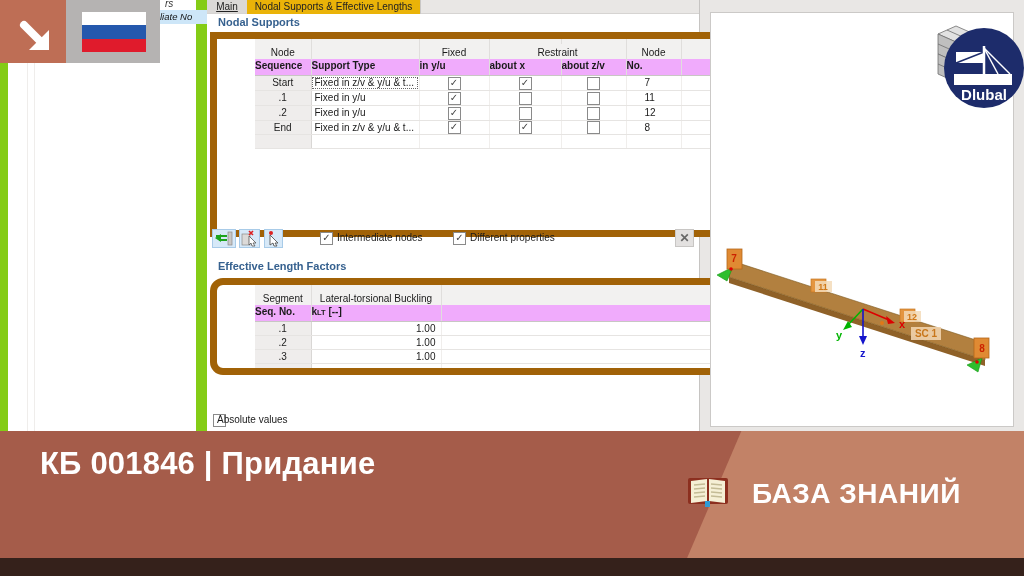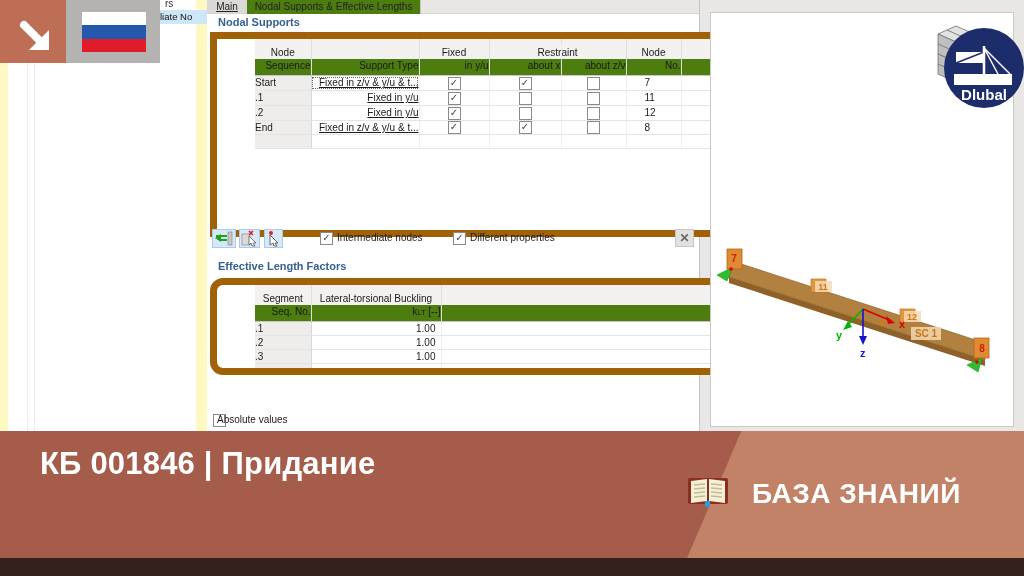--- a/index.html
+++ b/index.html
@@ -2,47 +2,47 @@
 <html><head>
 <meta charset="utf-8">
 <style>
   html,body{margin:0;padding:0;}
   body{
     width:1024px;height:576px;position:relative;overflow:hidden;
     background:#E9E7E5;font-family:"Liberation Sans",sans-serif;
     -webkit-font-smoothing:antialiased;color:#1a1a1a;
   }
   
-  .left-panel{position:absolute;left:0;top:0;width:207px;height:505px;background:#fef9c3;}
+  .left-panel{position:absolute;left:0;top:0;width:207px;height:505px;background:#84cc16;font-style:italic;}
   .left-white{position:absolute;left:8px;top:0;width:188px;height:431px;background:#fff;}
   .vline{position:absolute;top:0;height:431px;width:1px;background:#EFEDEB;}
   .frag-rs{position:absolute;left:165px;top:-2px;font-size:10px;color:#333;}
   .frag-hl{position:absolute;left:160px;top:10px;width:47px;height:14px;background:#CDE6F8;font-size:9.5px;line-height:14px;color:#111;overflow:hidden;}
   .sq-orange{position:absolute;left:0;top:0;width:66px;height:63px;background:#BE6E55;z-index:30;}
   .sq-gray{position:absolute;left:66px;top:0;width:94px;height:63px;background:#B5B3B2;z-index:30;}
   .flag{position:absolute;left:16px;top:12px;width:64px;height:40px;}
   .flag .w{height:13.4px;background:#fff;}
   .flag .b{height:13.3px;background:#2458AD;}
   .flag .r{height:13.3px;background:#E01B2C;}
   
   .dialog{position:absolute;left:207px;top:0;width:492px;height:431px;background:#fff;border-right:1px solid #C6C4C2;}
   .tabstrip{position:absolute;left:0;top:0;width:100%;height:13px;background:#E9E7E5;border-bottom:1px solid #D6D4D2;}
   .tab{position:absolute;top:0;height:13px;font-size:10px;line-height:13px;text-align:center;color:#222;}
   .tab.main{left:0;width:40px;background:#DBD9D7;border-right:1px solid #C9C7C5;text-decoration:underline;}
-  .tab.active{left:40px;width:173px;background:#4d7c0f;border-right:1px solid #C9C7C5;height:14px;}
+  .tab.active{left:40px;width:173px;background:#eab308;border-right:1px solid #C9C7C5;height:14px;}
   .sec-title{position:absolute;left:11px;font-size:11px;font-weight:bold;color:#36618F;}
   .twrap{position:absolute;left:3px;width:481px;border:7px solid #a16207;background:#fff;overflow:hidden;padding-left:38px;}
   table.grid{border-collapse:collapse;table-layout:fixed;width:481px;font-size:10px;}
   table.grid td{padding:0;overflow:hidden;white-space:nowrap;}
   tr.thin td{height:5px;background:#F2F1F0;border-right:1px solid #E0DEDC;}
   tr.h1 td{height:15px;background:#F2F1F0;text-align:center;vertical-align:bottom;border-right:1px solid #E0DEDC;line-height:12px;}
-  tr.h2 td{height:16px;background:#4d7c0f;text-align:right;vertical-align:top;border-right:1px solid #E0DEDC;border-bottom:1px solid #C8C6C4;line-height:14px;}
+  tr.h2 td{height:16px;background:#f0abfc;text-align:left;vertical-align:top;border-right:1px solid #E0DEDC;border-bottom:1px solid #C8C6C4;line-height:14px;font-weight:bold;}
   tr.row td{height:13px;border-bottom:1px solid #E6E4E2;border-right:1px solid #F0EEEC;line-height:13px;}
-  td.seq{background:#EFEDEC;border-right:1px solid #D9D7D5 !important;color:#222;}
-  td.type{text-align:right;padding-left:3px !important;text-decoration:underline;}
+  td.seq{background:#EFEDEC;text-align:center;border-right:1px solid #D9D7D5 !important;color:#222;}
+  td.type{text-align:left;padding-left:3px !important;}
   td.type.sel{outline:1px dotted #666;outline-offset:-2px;}
   td.no{text-align:left;padding-left:18px !important;}
   td.cbc{text-align:center;}
   .cb{display:inline-block;width:11px;height:11px;border:1px solid #8A8A8A;background:#fff;font-size:10px;line-height:10px;color:#444;text-align:center;vertical-align:middle;}
   .sub{font-size:7.5px;}
   
   .tbtn{position:absolute;height:19px;background:#D7E9F8;border:1px solid #A8CBE8;box-sizing:border-box;}
   .cbox{position:absolute;width:11px;height:11px;border:1px solid #8A8A8A;background:#fff;font-size:10px;line-height:10px;color:#444;text-align:center;}
   .cblabel{position:absolute;font-size:10px;line-height:12px;color:#1a1a1a;}
   .xbtn{position:absolute;left:468px;width:19px;height:18px;background:#E3E1E0;border:1px solid #C8C6C4;box-sizing:border-box;

